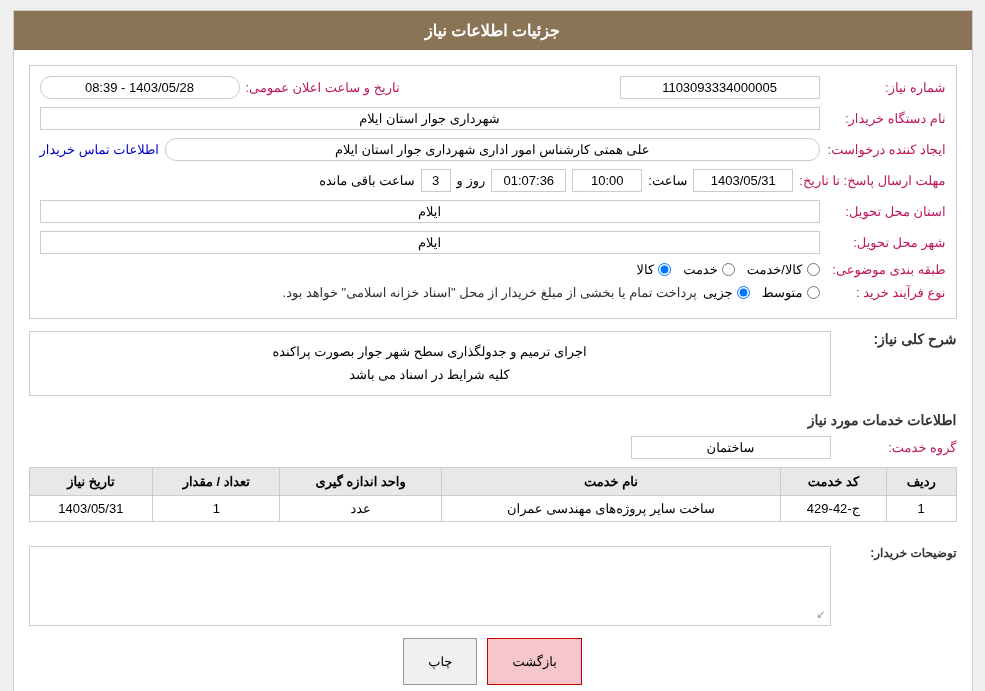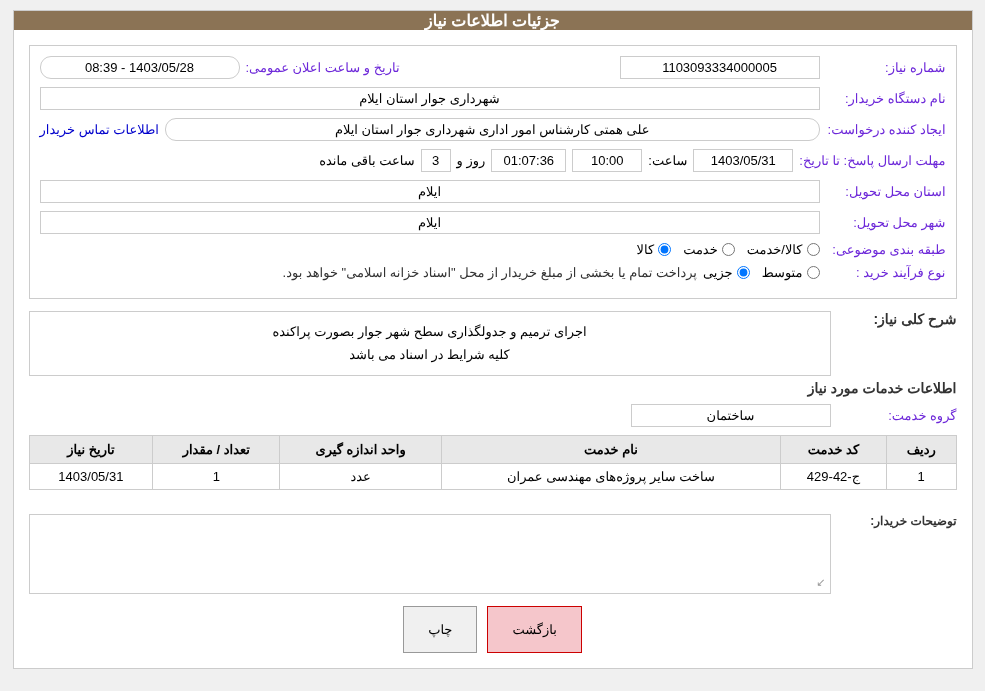--- a/index.html
+++ b/index.html
@@ -13,39 +13,40 @@
     .page-container {
       background: #fff;
       border: 1px solid #ccc;
       max-width: 960px;
       margin: 0 auto;
     }
     .page-header {
       background: #8B7355;
       color: #fff;
       text-align: center;
+      padding: 10px;
       font-size: 16px;
       font-weight: bold;
     }
     .content {
       padding: 15px;
     }
     .info-section {
       border: 1px solid #ccc;
       padding: 10px;
       margin-bottom: 12px;
     }
     .row {
       display: flex;
       align-items: center;
       margin-bottom: 8px;
       gap: 6px;
     }
     .label {
-      color: #6d28d9;
+      color: #be185d;
       white-space: nowrap;
       min-width: 120px;
       text-align: right;
     }
     .input-box {
       border: 1px solid #ccc;
       background: #fff;
       padding: 3px 6px;
       min-height: 22px;
       font-size: 13px;
@@ -235,21 +236,21 @@
           <div class="radio-item">
             <input type="radio" name="purchase" checked="" style="">
             <span>جزیی</span>
           </div>
         </div>
         <span style="color:#333; flex:1; text-align:right;">پرداخت تمام یا بخشی از مبلغ خریدار از محل "اسناد خزانه اسلامی" خواهد بود.</span>
       </div>
 
     </div>
 
-    <div class="row" style="align-items:flex-start; margin-bottom:4px;">
+    <div class="row" style="align-items:flex-start; margin-bottom:16px;">
       <span class="label section-title" style="min-width:120px;">شرح کلی نیاز:</span>
       <div class="desc-wrapper watermark-container">
         <div class="description-box">
           <div>اجرای ترمیم و جدولگذاری سطح شهر جوار بصورت پراکنده</div>
           <div>کلیه شرایط در اسناد می باشد</div>
         </div>
       </div>
     </div>
 
     <div class="services-section">

